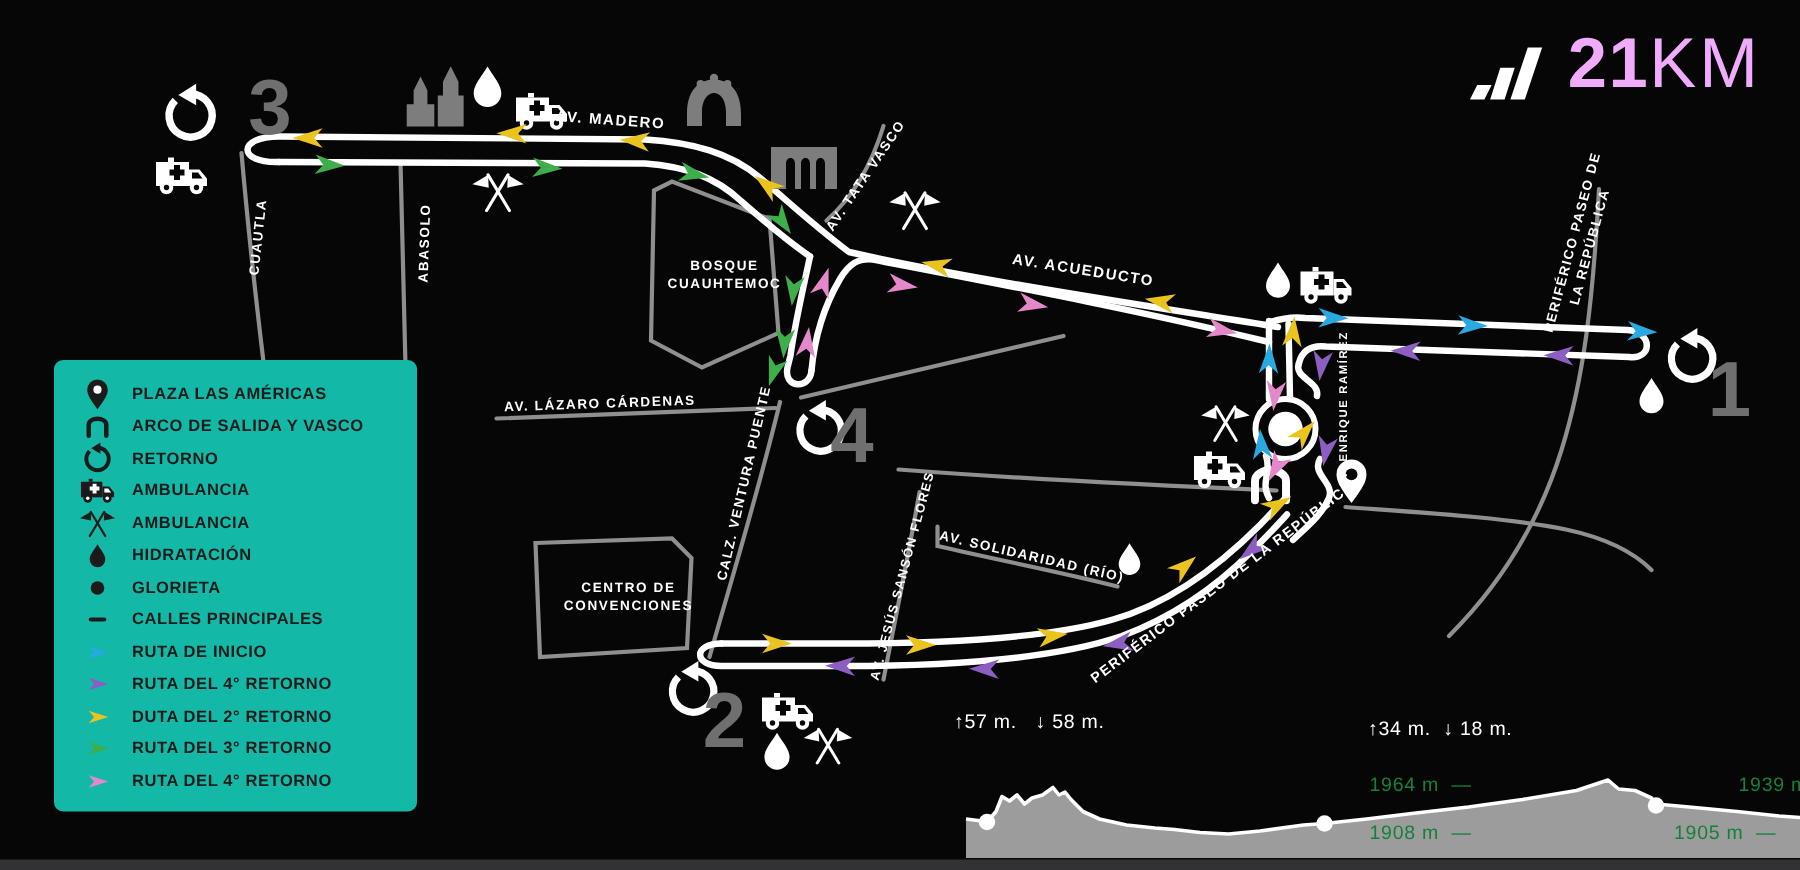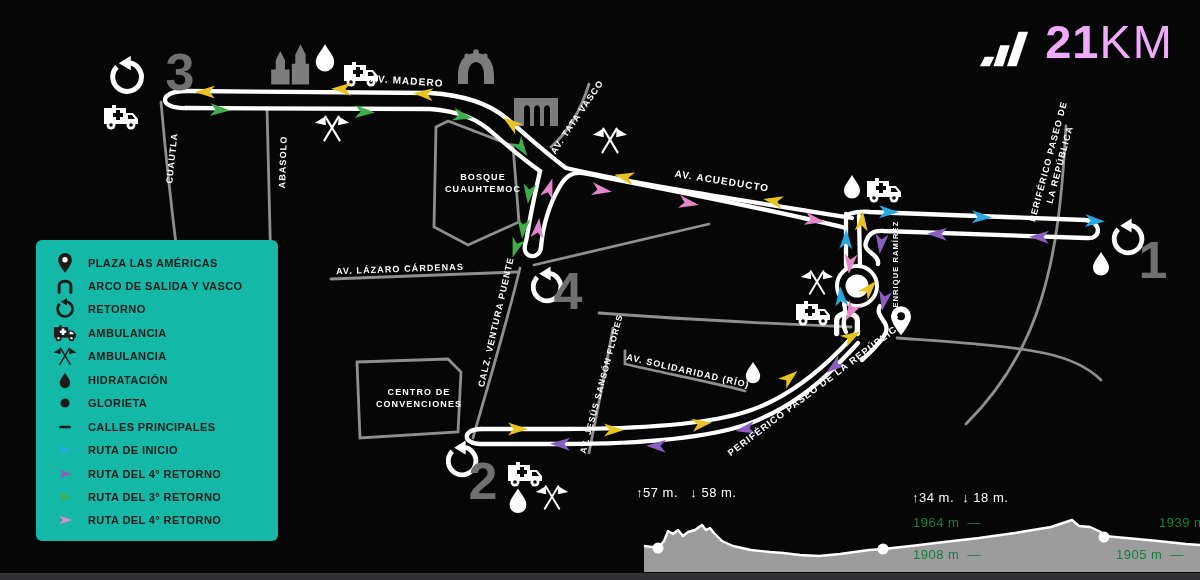--- a/index.html
+++ b/index.html
@@ -3,21 +3,21 @@
 <meta charset="utf-8">
 <style>
   html,body{margin:0;padding:0;background:#000;}
   #stage{position:relative;width:1200px;height:580px;background:#060606;overflow:hidden;
          font-family:"Liberation Sans",sans-serif;}
   #map-svg{position:absolute;left:0;top:0;}
   .slabel{position:absolute;color:#fff;font-weight:700;letter-spacing:1.1px;white-space:pre;
           text-align:center;line-height:1.35;}
   .mapnum{position:absolute;color:#6f6f6f;font-weight:800;transform:translate(-50%,-50%);
           font-size:52px;line-height:1;}
-  .stat{position:absolute;color:#fff;font-size:13px;letter-spacing:.5px;white-space:pre;margin-top:12px;}
+  .stat{position:absolute;color:#fff;font-size:13px;letter-spacing:.5px;white-space:pre;}
   .elev-label{position:absolute;color:#15803d;font-size:13px;letter-spacing:.5px;white-space:pre;text-align:right;}
   #legend{position:absolute;left:36px;top:240px;width:242px;height:301px;background:#14b8a6;
           border-radius:6px;padding:12px 8px 10px 14px;box-sizing:border-box;
           display:flex;flex-direction:column;justify-content:space-between;}
   .lrow{display:flex;align-items:center;gap:8px;height:21px;}
   .lrow .ic{width:30px;display:flex;justify-content:center;align-items:center;flex:0 0 30px;}
   .lrow .lb{font-size:11px;font-weight:700;color:#1b1b1b;letter-spacing:.4px;white-space:nowrap;}
   #title{position:absolute;top:14px;right:26px;display:flex;align-items:flex-end;gap:14px;color:#f0abfc;}
   #title .t21{font-size:47px;font-weight:800;letter-spacing:1px;}
   #title .tkm{font-size:47px;font-weight:300;letter-spacing:2px;}
@@ -304,20 +304,28 @@
       <div class="lrow">
         <span class="ic">
           <svg viewBox="-21 -21 42 42" width="26" height="26" style="color: rgb(140, 94, 194); --icon-bg: #ffffff;">
             <use href="#ico-arrow" xlink:href="#ico-arrow" transform="scale(1.05)"></use>
           </svg>
         </span>
         <span class="lb">RUTA DEL 4° RETORNO</span>
       </div>
       <div class="lrow">
         <span class="ic">
+          <svg viewBox="-21 -21 42 42" width="26" height="26" style="color: rgb(234, 195, 30); --icon-bg: #ffffff;">
+            <use href="#ico-arrow" xlink:href="#ico-arrow" transform="scale(1.05)"></use>
+          </svg>
+        </span>
+        <span class="lb">DUTA DEL 2° RETORNO</span>
+      </div>
+      <div class="lrow">
+        <span class="ic">
           <svg viewBox="-21 -21 42 42" width="26" height="26" style="color: rgb(62, 174, 75); --icon-bg: #ffffff;">
             <use href="#ico-arrow" xlink:href="#ico-arrow" transform="scale(1.05)"></use>
           </svg>
         </span>
         <span class="lb">RUTA DEL 3° RETORNO</span>
       </div>
       <div class="lrow">
         <span class="ic">
           <svg viewBox="-21 -21 42 42" width="26" height="26" style="color: rgb(231, 135, 203); --icon-bg: #ffffff;">
             <use href="#ico-arrow" xlink:href="#ico-arrow" transform="scale(1.05)"></use>

